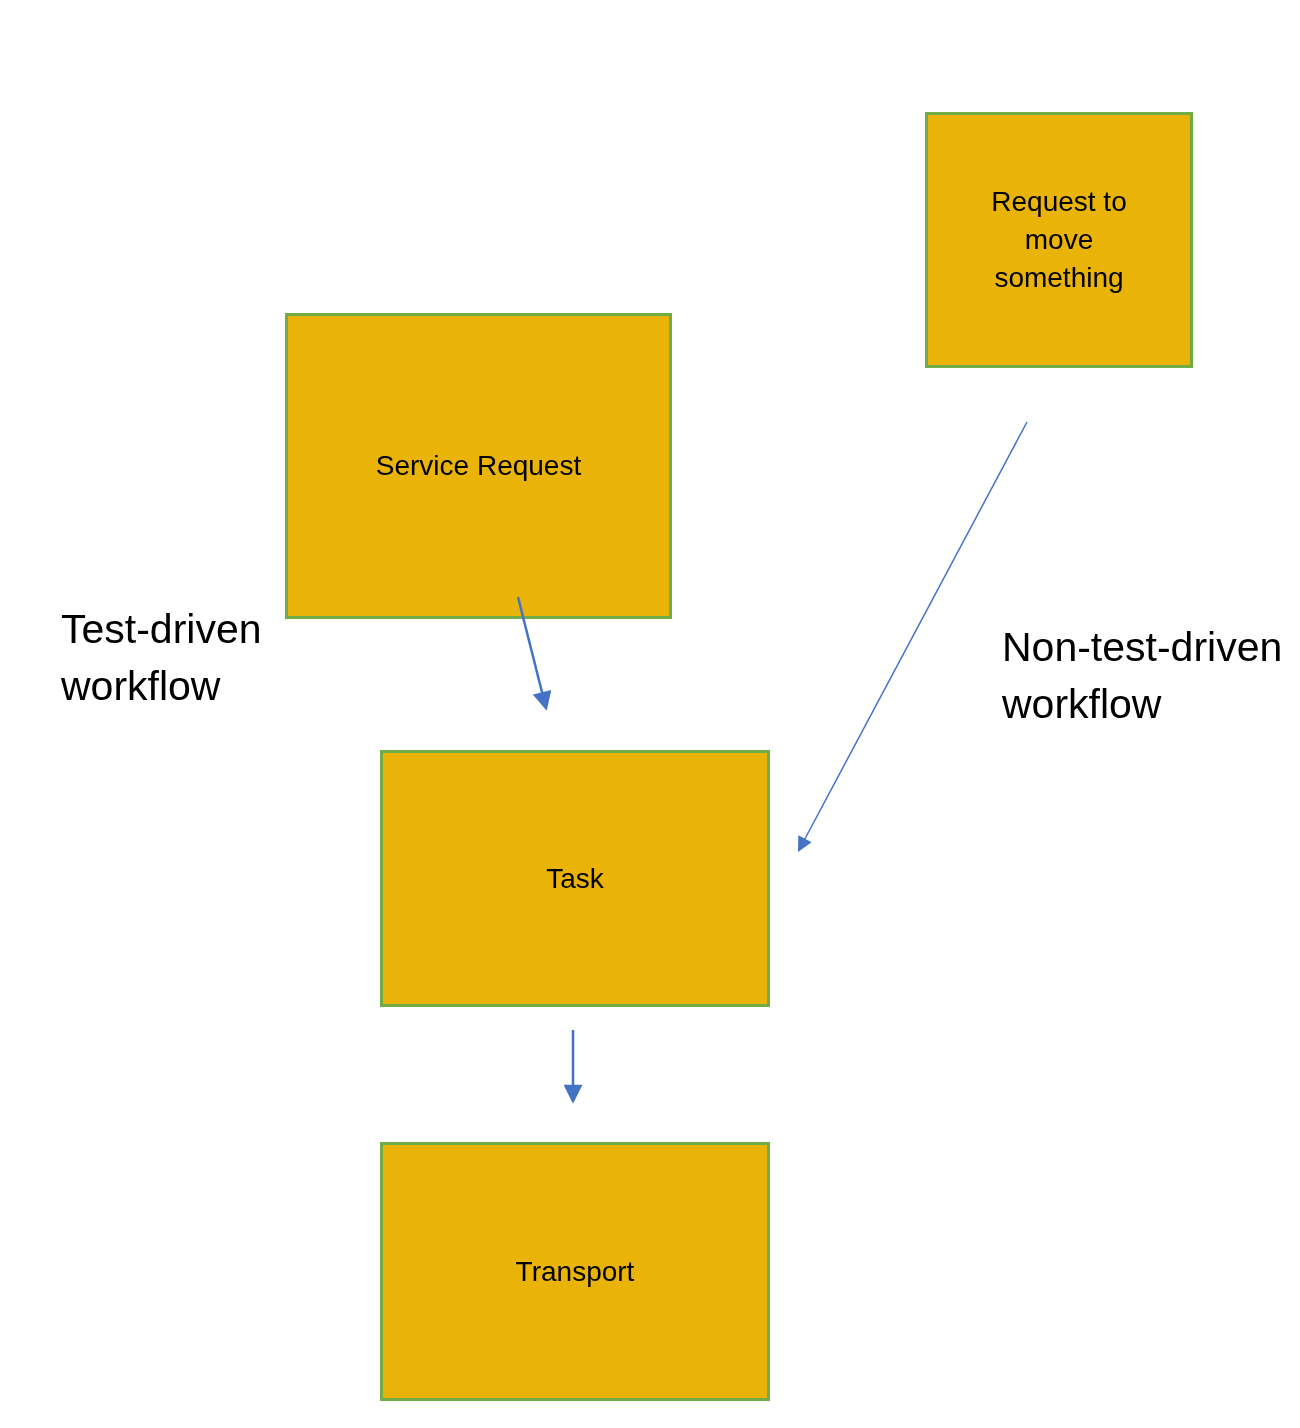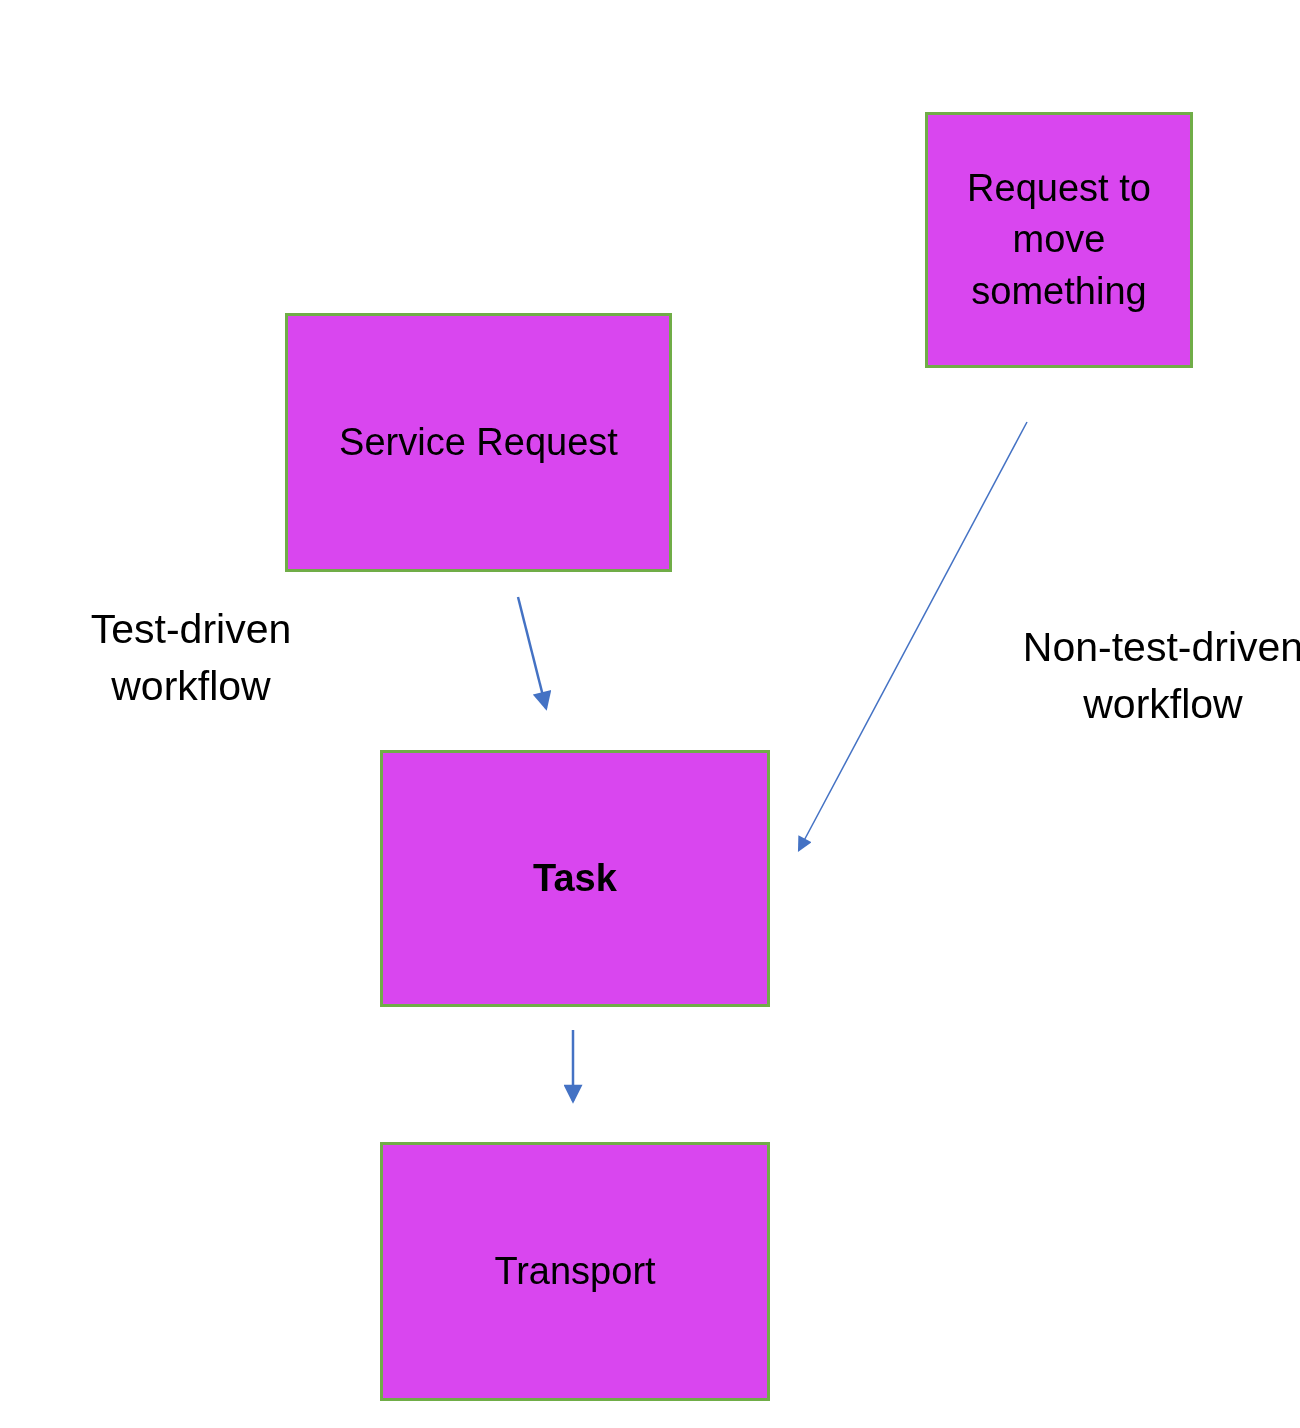--- a/index.html
+++ b/index.html
@@ -14,40 +14,39 @@
   }
   .canvas {
     position: absolute;
     left: 0; top: 0;
     width: 1300px; height: 1428px;
   }
   .node {
     position: absolute;
     box-sizing: border-box;
     border: 3px solid #70AD47;
-    background: #d946ef;
+    background: #eab308;
     display: flex;
     align-items: center;
     justify-content: center;
     text-align: center;
-    font-size: 38px;
+    font-size: 28px;
     line-height: 1.35;
   }
   .node-label, .flow-label-text {
     white-space: pre-line;
   }
   #node-request-to-move { left: 925px; top: 112px;  width: 268px; height: 256px; }
-  #node-service-request { left: 285px; top: 313px;  width: 387px; height: 259px; }
-  #node-task            { left: 380px; top: 750px;  width: 390px; height: 257px; font-weight: bold; }
+  #node-service-request { left: 285px; top: 313px;  width: 387px; height: 306px; }
+  #node-task            { left: 380px; top: 750px;  width: 390px; height: 257px; }
   #node-transport       { left: 380px; top: 1142px; width: 390px; height: 259px; }
   .flow-label {
     position: absolute;
     font-size: 41px;
     line-height: 1.4;
-    text-align: center;
   }
   #label-test-driven     { left: 61px;  top: 601px; width: 260px; }
   #label-non-test-driven { left: 1002px; top: 619px; width: 322px; }
   svg.arrows-layer {
     position: absolute;
     left: 0; top: 0;
     pointer-events: none;
   }
 </style>
 </head>

